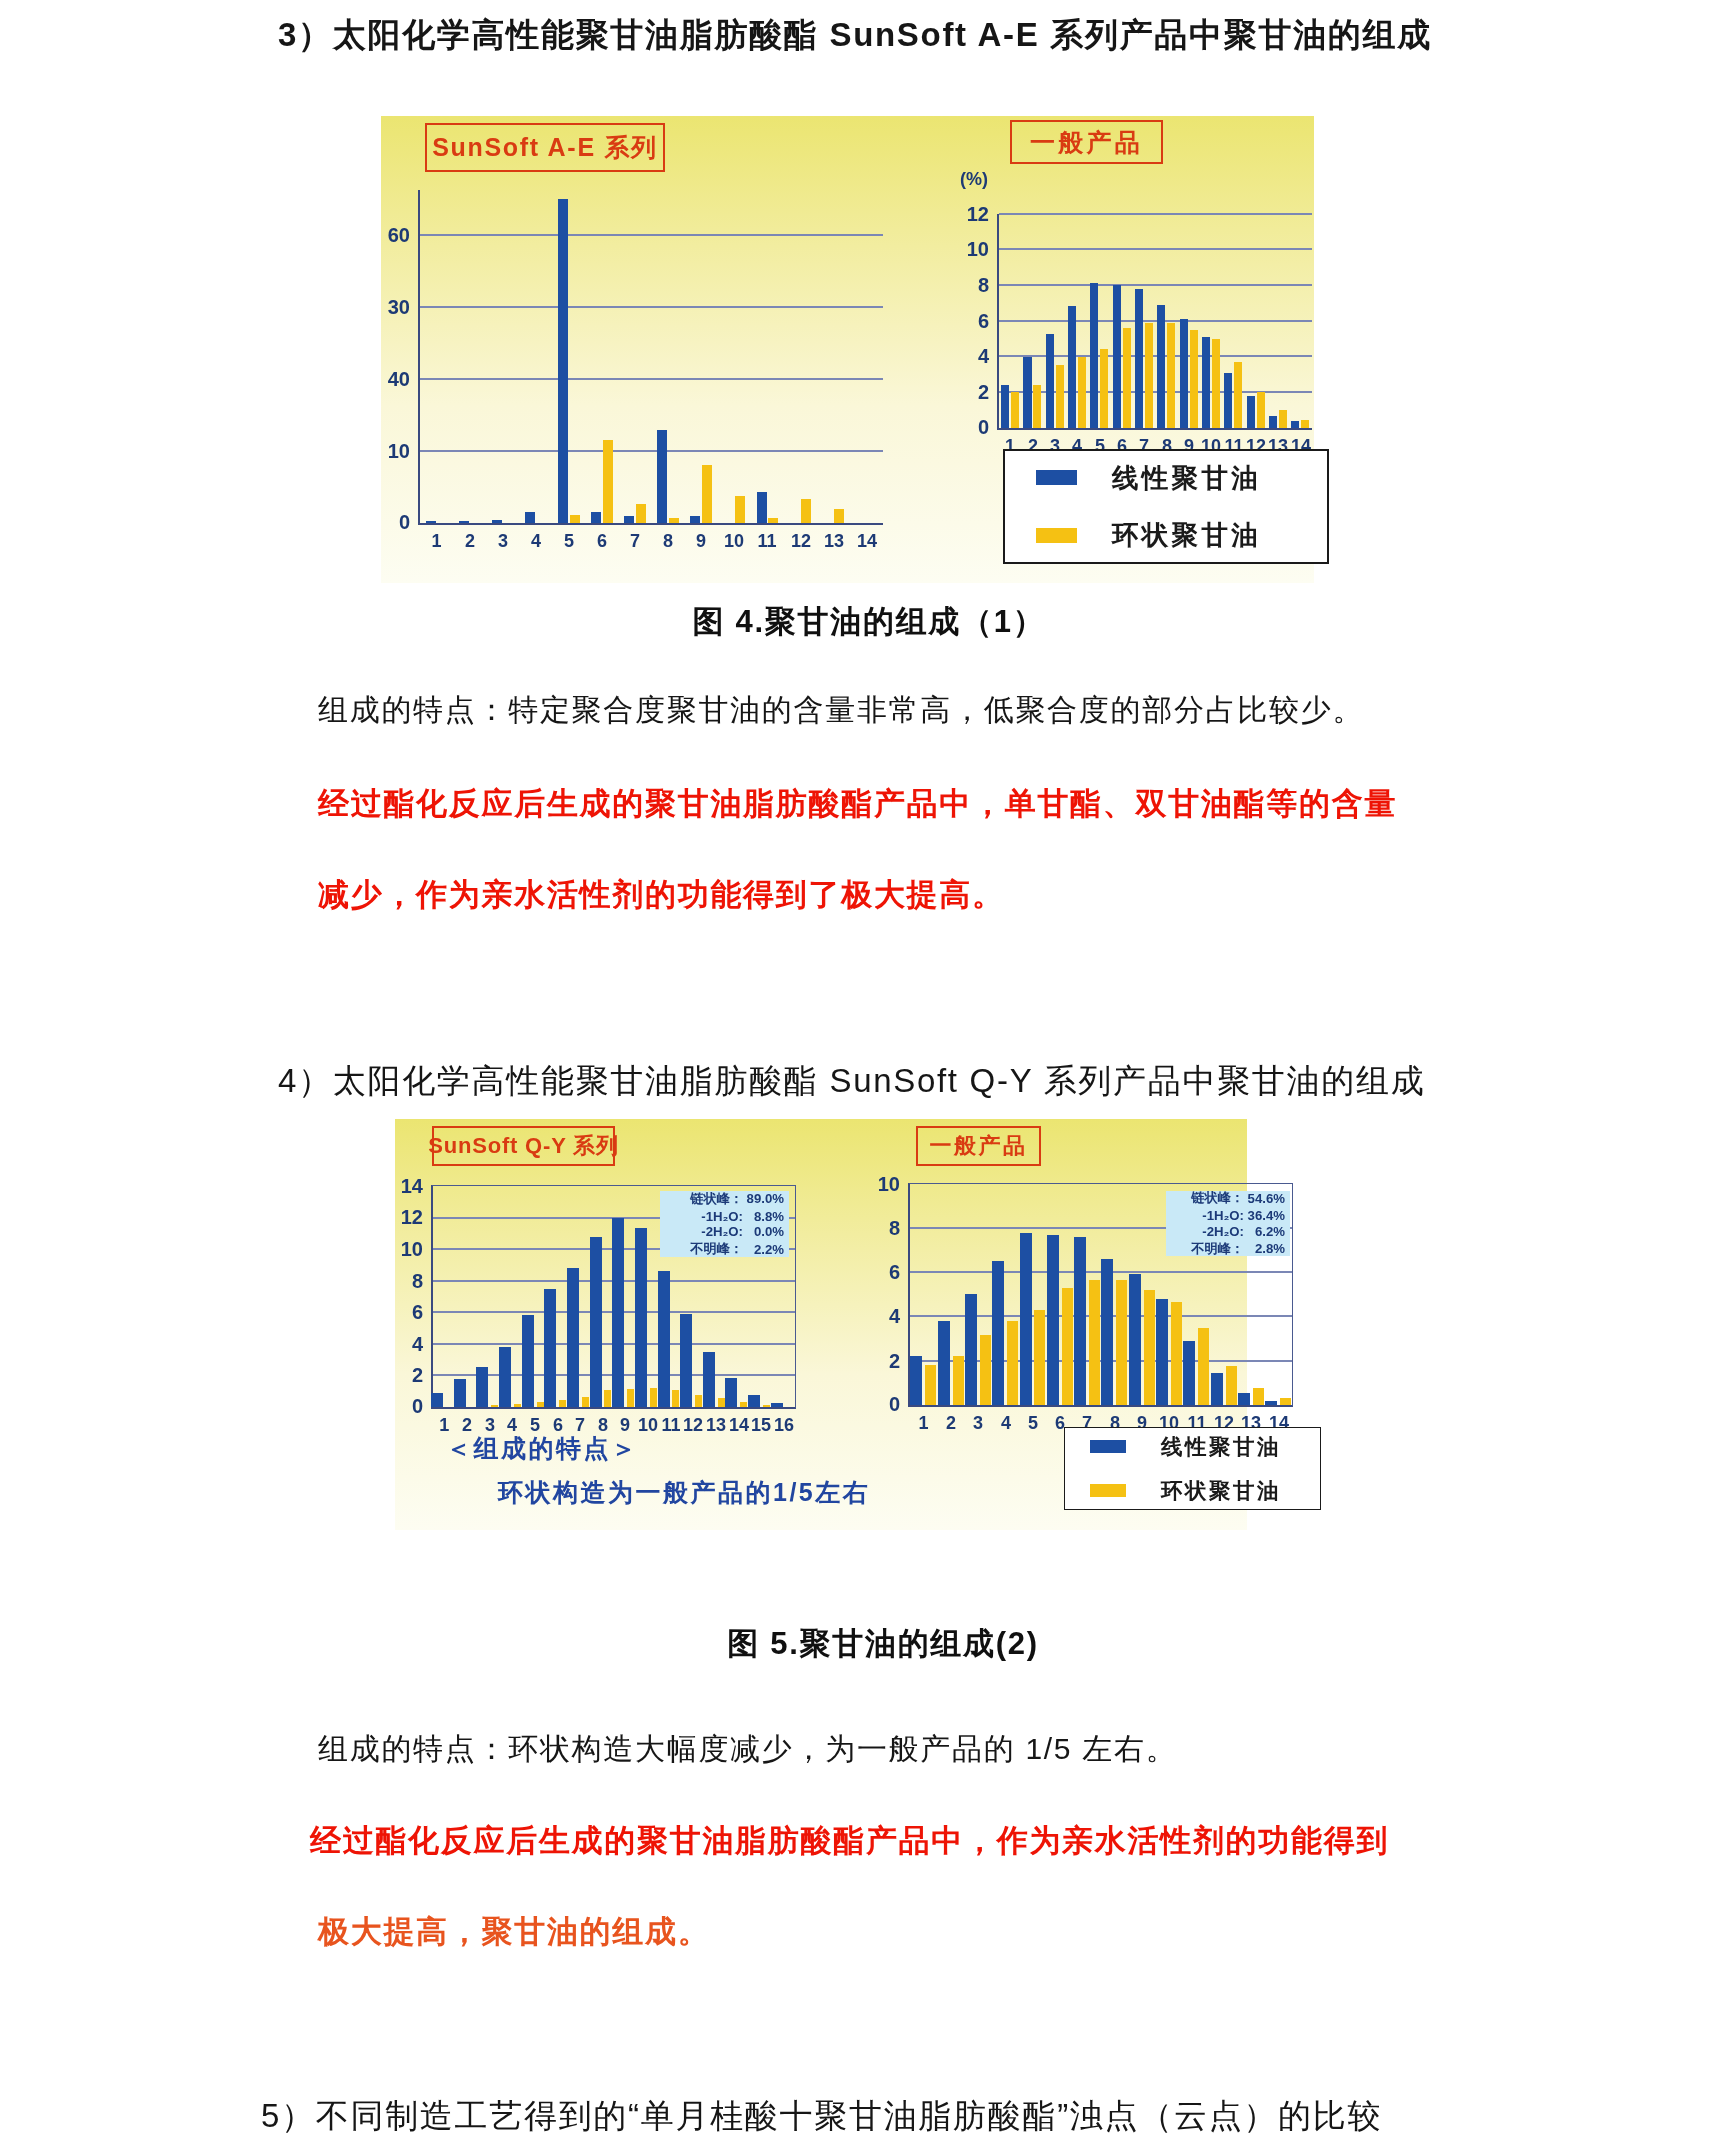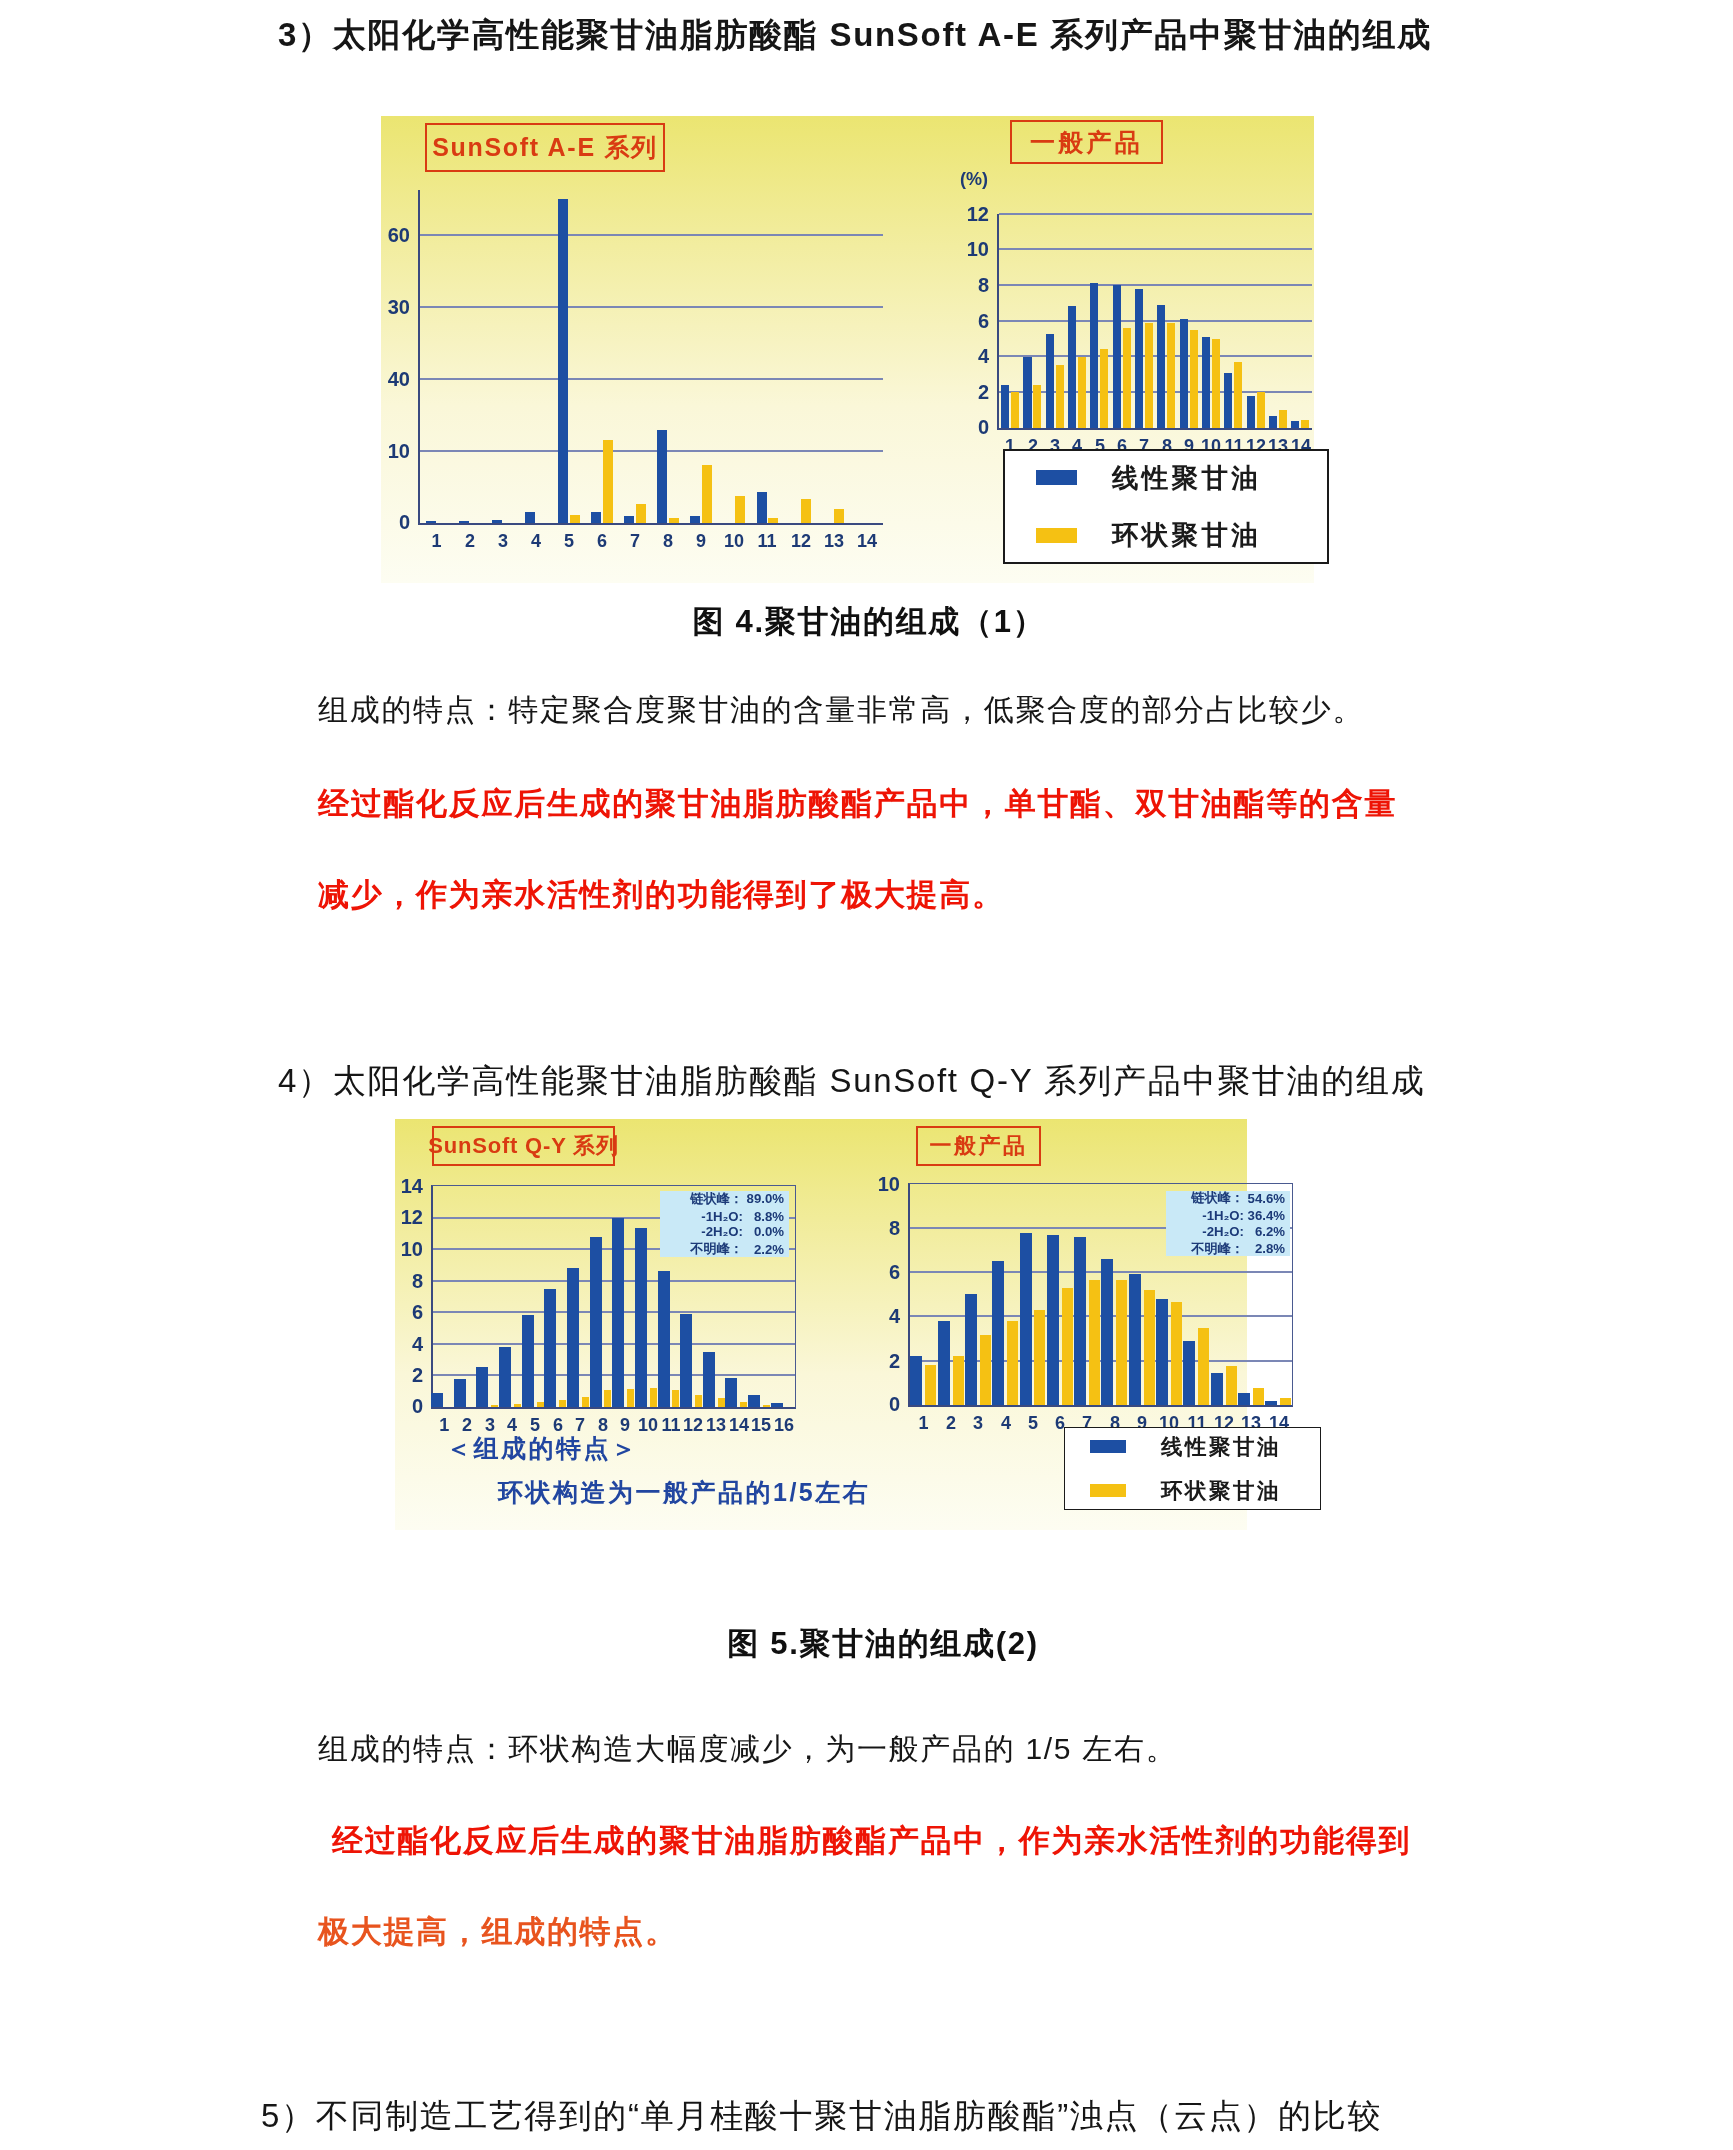--- a/index.html
+++ b/index.html
@@ -362,17 +362,17 @@
       <div class="legendrow">
         <div class="swatch" style="background: rgb(245, 193, 19);"></div>
         <div class="legendlabel">环状聚甘油</div>
       </div>
     </div>
 </div>
 
 <div class="abs caption" style="left:395px;top:1623px;width:976px;">图 5.聚甘油的组成(2)</div>
 
 <div class="abs bodytext" style="left:318px;top:1729px;">组成的特点：环状构造大幅度减少，为一般产品的 1/5 左右。</div>
-<div class="abs redtext" style="left:332px;top:1820px;">经过酯化反应后生成的聚甘油脂肪酸酯产品中，作为亲水活性剂的功能得到</div>
-<div class="abs redtext orange" style="left:318px;top:1911px;">极大提高，组成的特点。</div>
+<div class="abs redtext" style="left:310px;top:1820px;">经过酯化反应后生成的聚甘油脂肪酸酯产品中，作为亲水活性剂的功能得到</div>
+<div class="abs redtext orange" style="left:318px;top:1911px;">极大提高，聚甘油的组成。</div>
 
 <div class="abs heading" style="left:261px;top:2094px;">5）不同制造工艺得到的“单月桂酸十聚甘油脂肪酸酯”浊点（云点）的比较</div>
 
 
 </body></html>

